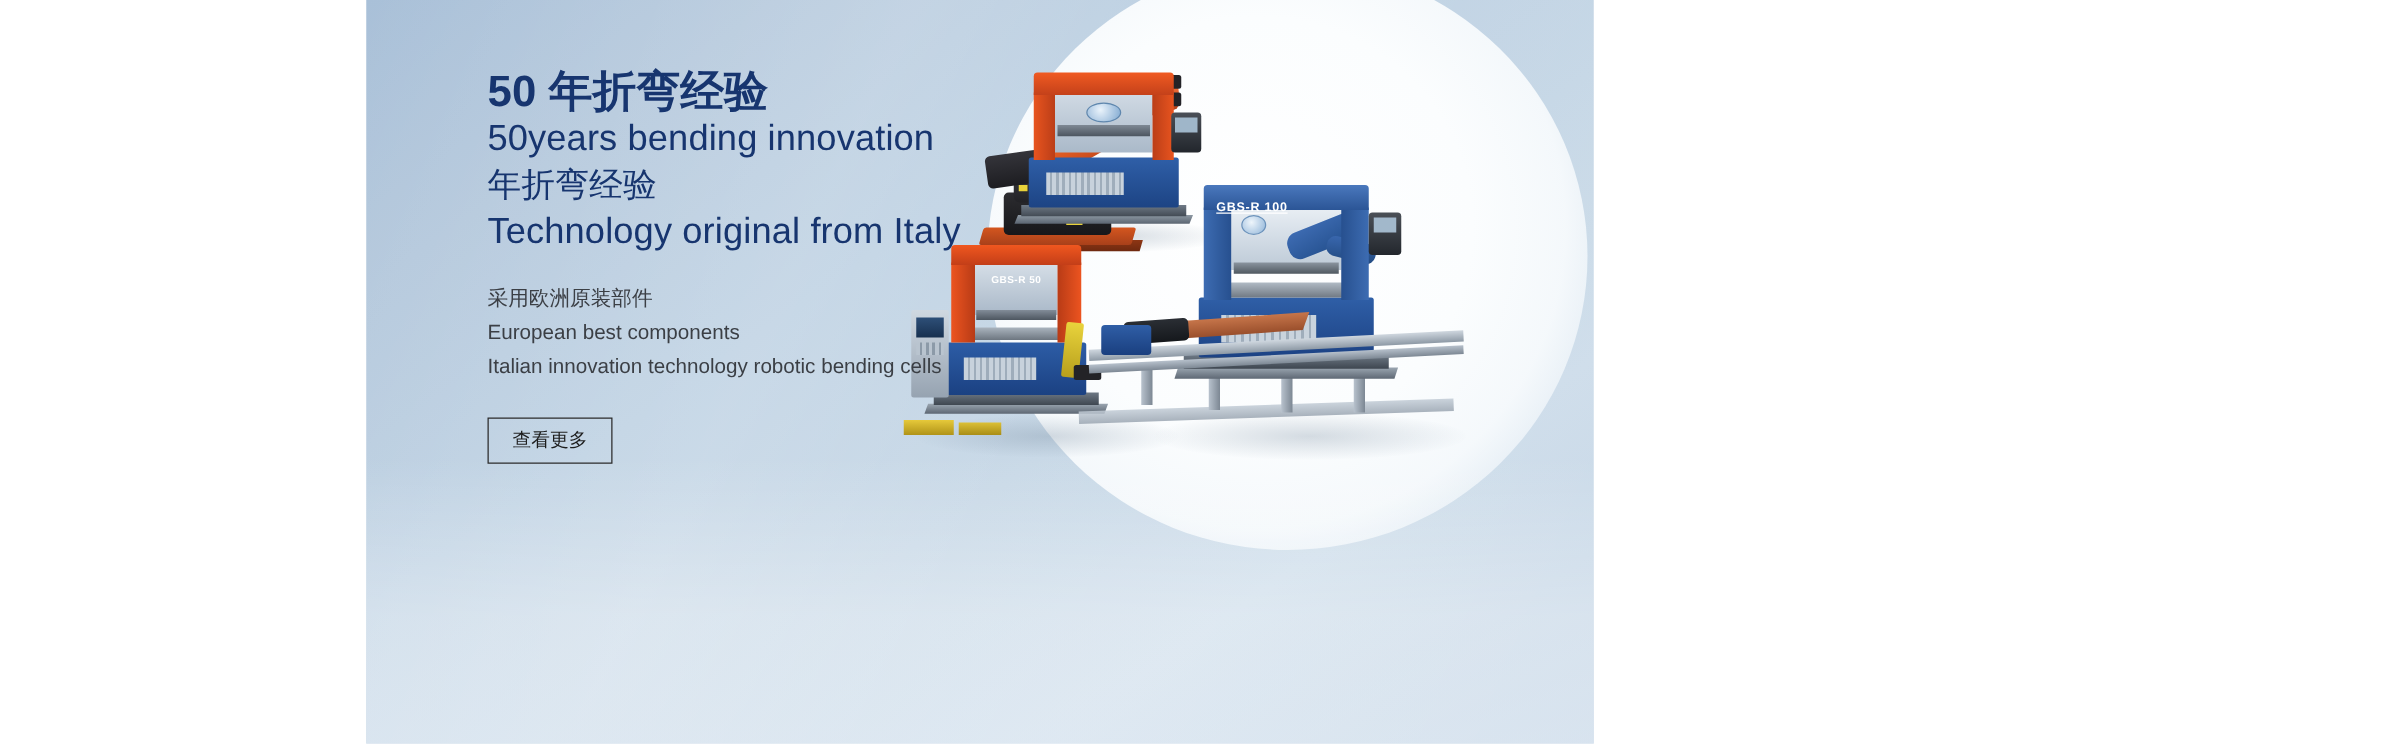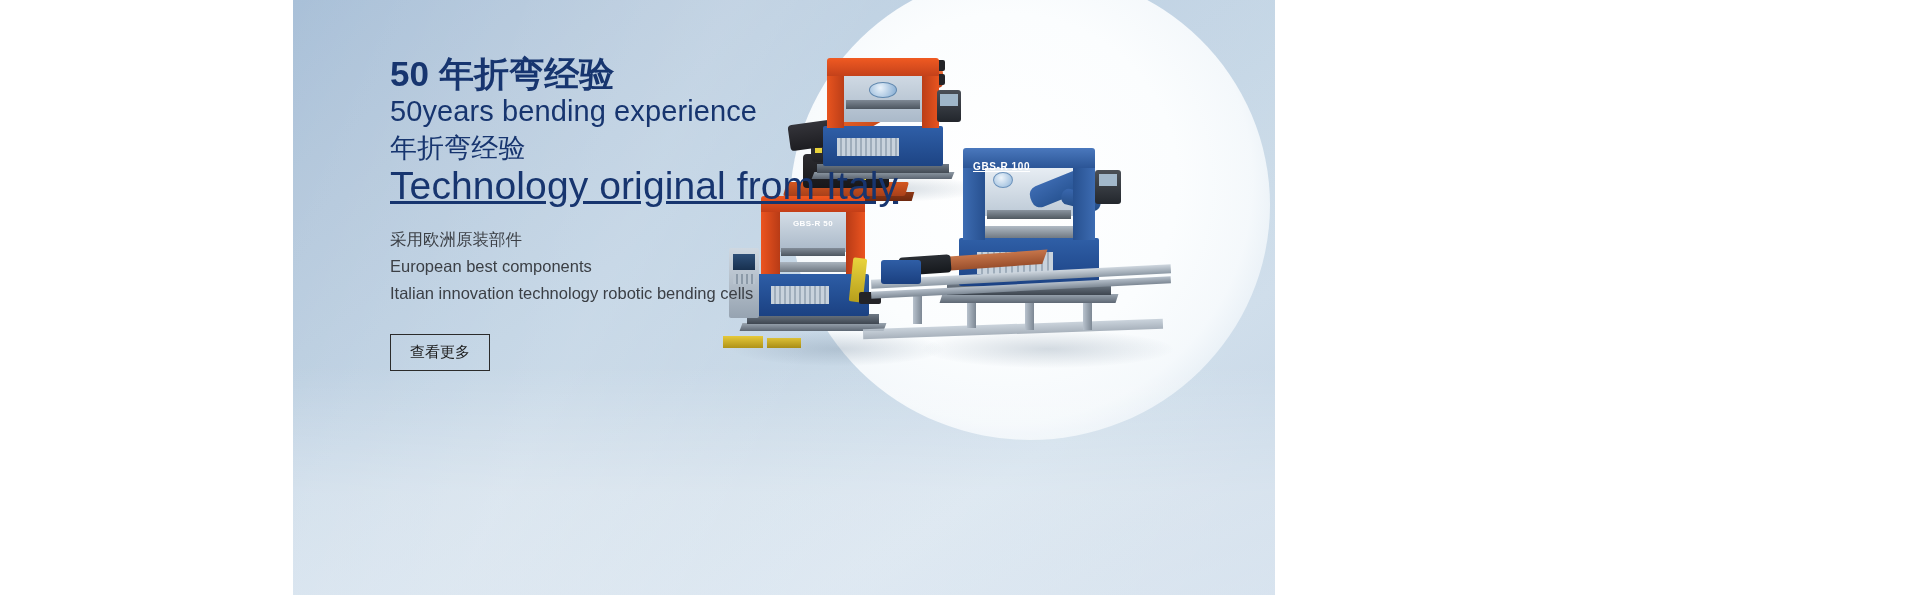--- a/index.html
+++ b/index.html
@@ -33,21 +33,21 @@
     background:radial-gradient(ellipse at 45% 45%, #ffffff 0%, #fbfdfe 46%, rgba(248,251,253,.92) 66%, rgba(235,242,249,.35) 86%, rgba(235,242,249,0) 100%);
   }
 
   
   #copy { position:absolute; left:97px; top:55px; width:470px; }
 
   .h-line { color:#17356f; letter-spacing:.1px; white-space:nowrap; }
   #h1 { font-size:35px; font-weight:700; line-height:37px; }
   #h2 { font-size:29px; font-weight:400; line-height:37px; margin-top:1px; }
   #h3 { font-size:27px; font-weight:400; line-height:37px; }
-  #h4 { font-size:39px; font-weight:400; line-height:37px;text-decoration:underline; }
+  #h4 { font-size:29px; font-weight:400; line-height:37px; }
 
   #sub { margin-top:22px; }
   .s-line { color:#3b3f45; font-size:16.5px; line-height:27px; white-space:nowrap; }
 
   #more-btn {
     margin-top:27px; display:inline-flex; align-items:center; justify-content:center;
     width:100px; height:37px; border:1px solid #2b2b2b; background:transparent;
     color:#1d1d1d; font-size:15px; font-family:"Liberation Sans", sans-serif;
     cursor:pointer;
   }
@@ -252,21 +252,21 @@
         <div class="mr mr-rail1"></div>
         <div class="mr mr-rail2"></div>
         <div class="mr mr-sheet"></div>
         <div class="mr mr-blkpart"></div>
         <div class="mr mr-bluebin"></div>
       </div>
     </div>
 
     <div id="copy">
       <div class="h-line" id="h1">50 年折弯经验</div>
-      <div class="h-line" id="h2">50years bending experience</div>
+      <div class="h-line" id="h2">50years bending innovation</div>
       <div class="h-line" id="h3">年折弯经验</div>
       <div class="h-line" id="h4">Technology original from Italy</div>
 
       <div id="sub">
         <div class="s-line">采用欧洲原装部件</div>
         <div class="s-line">European best components</div>
         <div class="s-line">Italian innovation technology robotic bending cells</div>
       </div>
 
       <button id="more-btn">查看更多</button>

